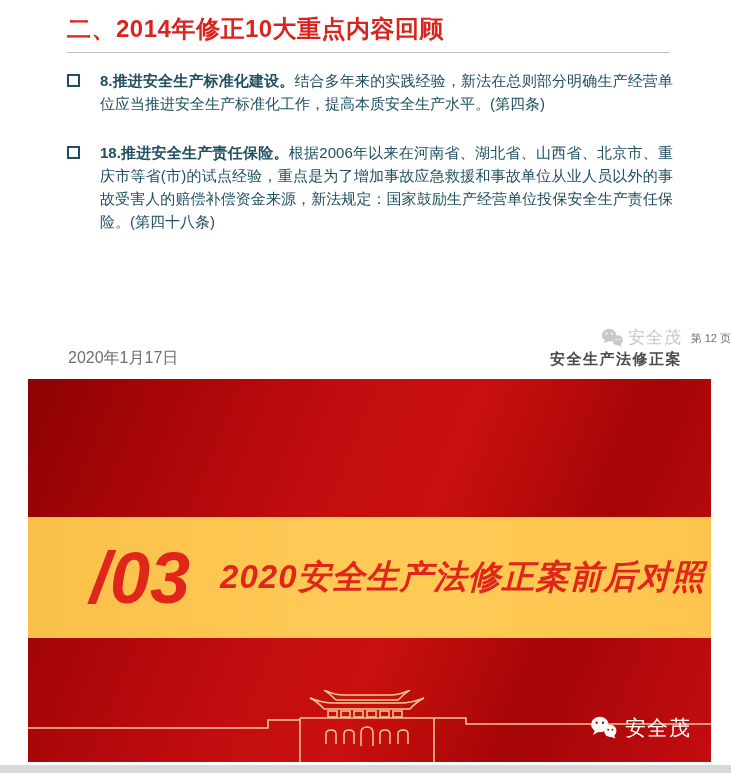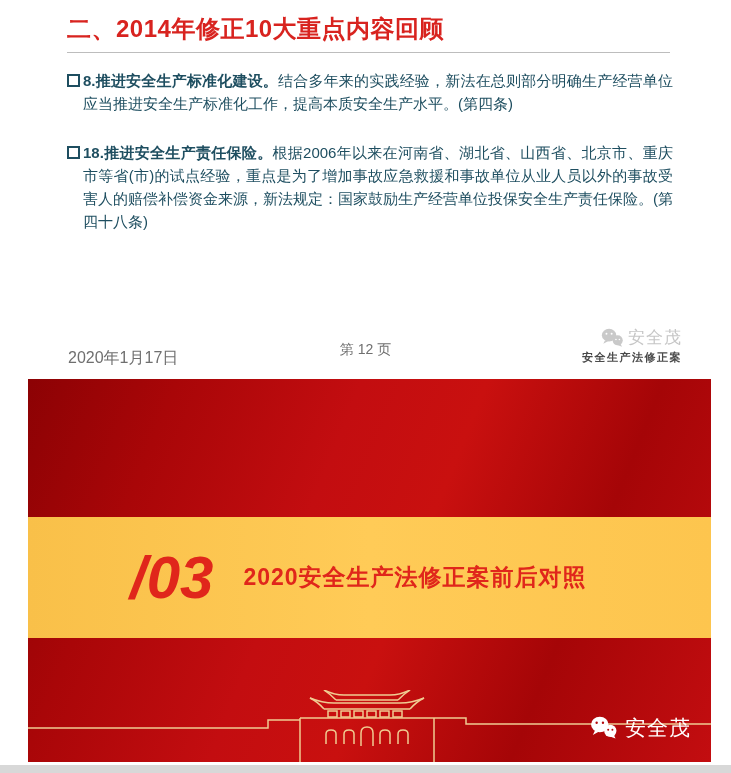--- a/index.html
+++ b/index.html
@@ -8,42 +8,42 @@
     font-family:"Liberation Sans","DejaVu Sans",sans-serif;overflow:hidden;
   }
   
   .slide1{position:absolute;left:0;top:0;width:731px;height:379px;background:#ffffff;}
   .s1-title{
     position:absolute;left:67px;top:13px;font-size:24px;font-weight:bold;
     color:#d8231f;letter-spacing:.5px;white-space:nowrap;text-align:right;
   }
   .s1-divider{position:absolute;left:67px;top:52px;width:603px;border-top:1px solid #bdbdbd;}
   .s1-bullets{position:absolute;left:67px;top:69px;width:606px;}
-  .bullet{display:flex;gap:3px;margin-bottom:26px;}
+  .bullet{display:flex;gap:20px;margin-bottom:26px;}
   .bullet-sq{width:9px;height:9px;border:2px solid #1e4e60;margin-top:5px;flex-shrink:0;}
   .bullet-text{font-size:15px;line-height:23px;color:#1e4e60;text-align:justify;}
   .bullet-lead{font-weight:bold;}
   .footer-date{position:absolute;left:68px;top:348px;font-size:16px;color:#6f6f6f;}
-  .footer-page{position:absolute;left:0;top:341px;width:100%;text-align:center;font-size:14px;color:#6f6f6f;}
+  .footer-page{position:absolute;left:0;top:331px;width:100%;text-align:right;font-size:11px;color:#6f6f6f;}
   .footer-brand{position:absolute;right:49px;top:326px;text-align:right;}
   .footer-brand-row{display:flex;align-items:center;justify-content:flex-end;gap:4px;
     color:#c6c6c6;font-size:17px;letter-spacing:1px;}
-  .footer-brand-caption{font-size:11px;color:#4a4a4a;font-weight:600;letter-spacing:1.5px;margin-top:1px;}
+  .footer-brand-caption{font-size:15px;color:#4a4a4a;font-weight:600;letter-spacing:1.5px;margin-top:1px;}
   
   .slide2{
     position:absolute;left:28px;top:379px;width:683px;height:383px;
     background:linear-gradient(112deg,#8c0204 0%,#a90608 18%,#c30d10 40%,#c9100f 55%,#a50507 76%,#c30d10 100%);
   }
   .band{
     position:absolute;left:0;top:138px;width:683px;height:121px;
     background:linear-gradient(90deg,#f9c049 0%,#ffcb57 50%,#fdc54e 100%);
     display:flex;align-items:center;padding-left:62px;box-sizing:border-box;gap:30px;
   }
-  .band-number{font-size:60px;font-weight:bold;font-style:italic;color:#e0261b;line-height:1;margin-left:40px;}
-  .band-title{font-size:23px;font-weight:bold;color:#e0261b;letter-spacing:1px;white-space:nowrap;}
+  .band-number{font-size:72px;font-weight:bold;font-style:italic;color:#e0261b;line-height:1;}
+  .band-title{font-size:33px;font-weight:bold;font-style:italic;color:#e0261b;letter-spacing:1px;white-space:nowrap;}
   .gate{position:absolute;left:0;bottom:0;width:683px;height:72px;}
   .gate path, .gate rect{fill:none;stroke:#f0cc92;stroke-width:1.5;}
   .brand-badge{
     position:absolute;right:20px;bottom:20px;display:flex;align-items:center;gap:7px;
     color:#ffffff;font-size:21px;letter-spacing:1px;
   }
   
   .wc-red .bub{fill:#ffffff;} .wc-red .eye{fill:#b5090c;}
   .wc-gray .bub{fill:#c9c9c9;} .wc-gray .eye{fill:#ffffff;}
   .bottom-bar{position:absolute;left:0;top:765px;width:731px;height:8px;background:#d8d8d8;}

